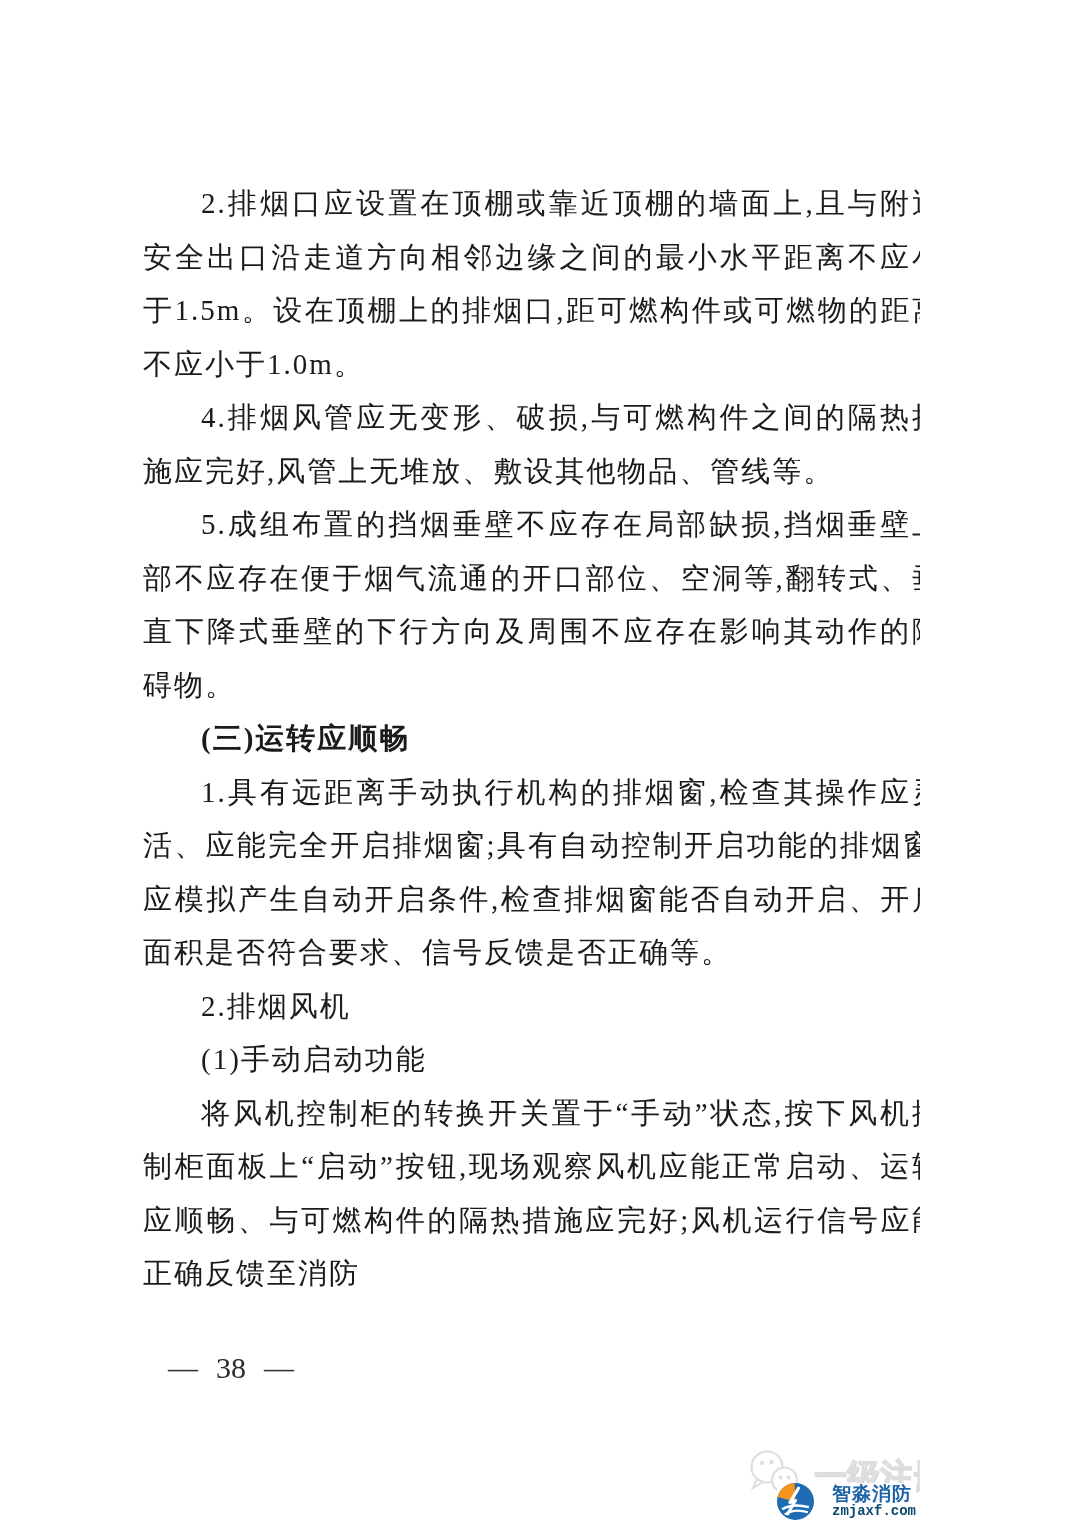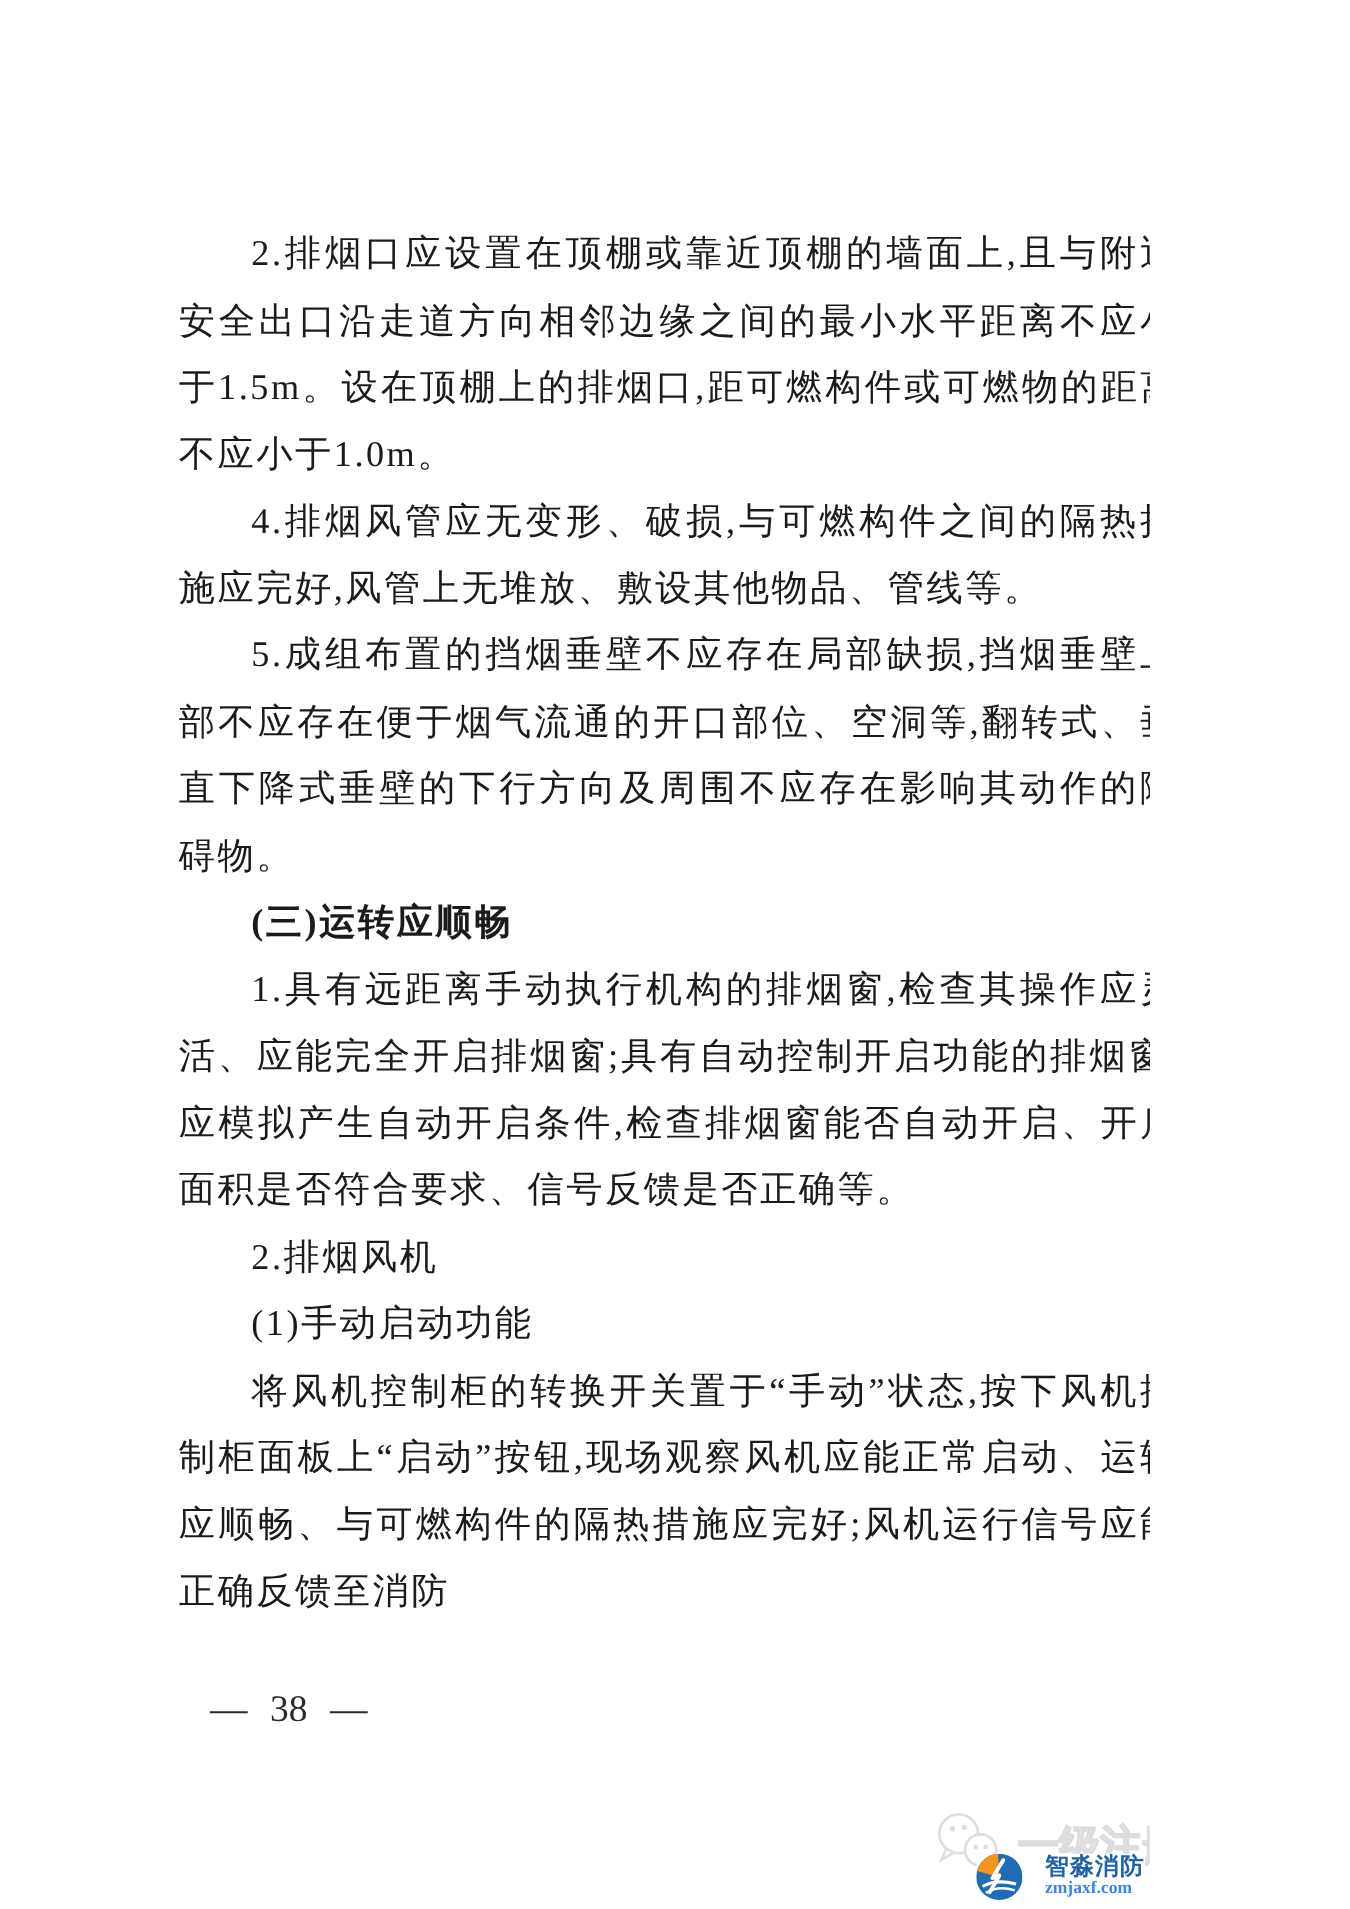--- a/index.html
+++ b/index.html
@@ -80,24 +80,24 @@
   }
   .vendor-name {
     font-family: "Liberation Sans", sans-serif;
     font-weight: bold;
     font-size: 19px;
     letter-spacing: 1px;
     color: #1c64a7;
     white-space: nowrap;
   }
   .vendor-domain {
-    font-family: Liberation Serif, serif;
+    font-family: Liberation Mono, monospace;
     font-weight: bold;
     font-size: 14px;
-    color: #3b82f6;
+    color: #0c4a6e;
     white-space: nowrap;
   }
 </style>
 </head>
 <body>
 
 <div class="page">
 
   <main class="content">
     <p class="para">2.排烟口应设置在顶棚或靠近顶棚的墙面上,且与附近安全出口沿走道方向相邻边缘之间的最小水平距离不应小于1.5m。设在顶棚上的排烟口,距可燃构件或可燃物的距离不应小于1.0m。</p>

